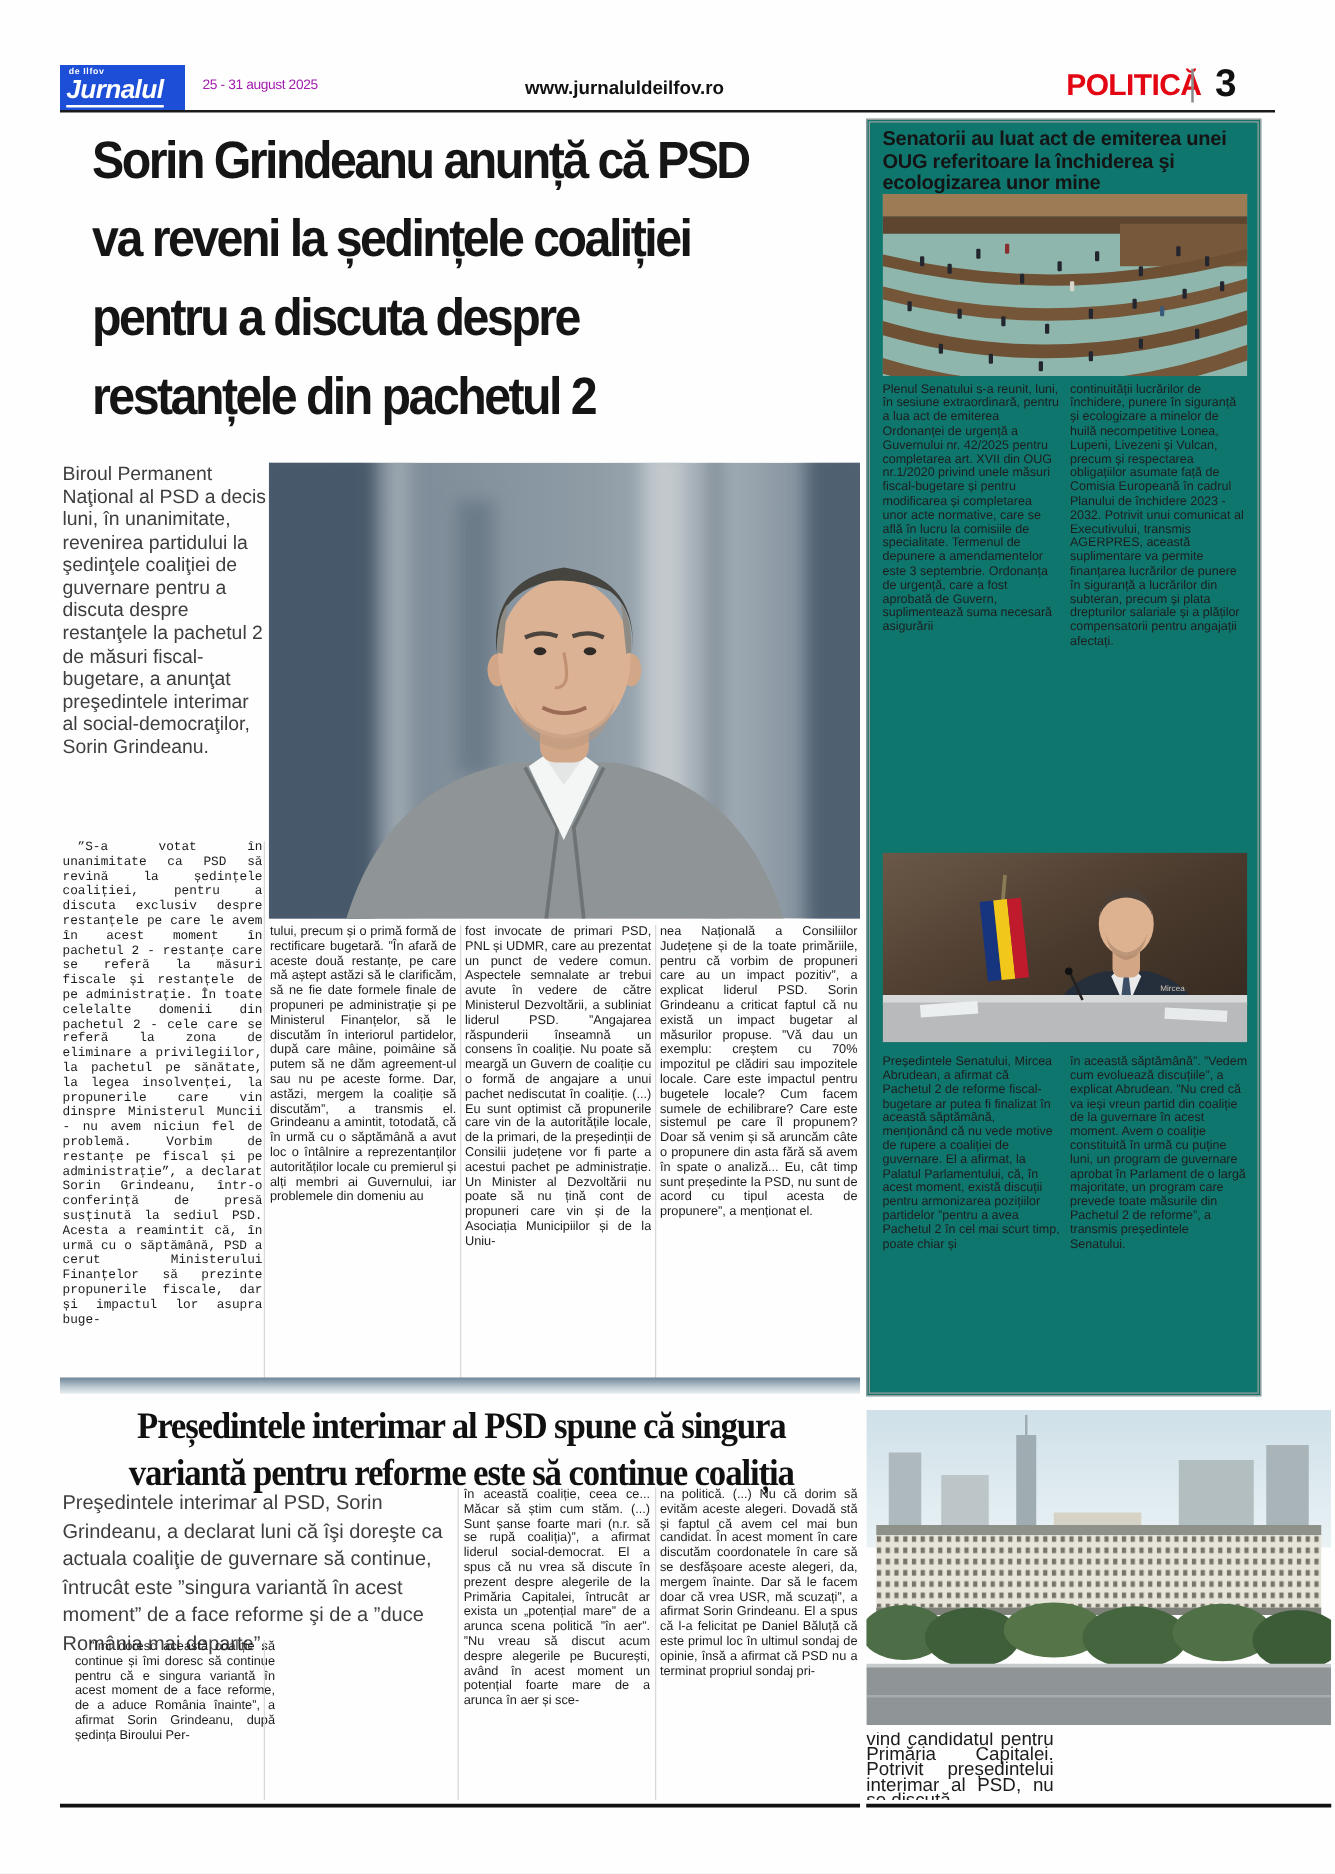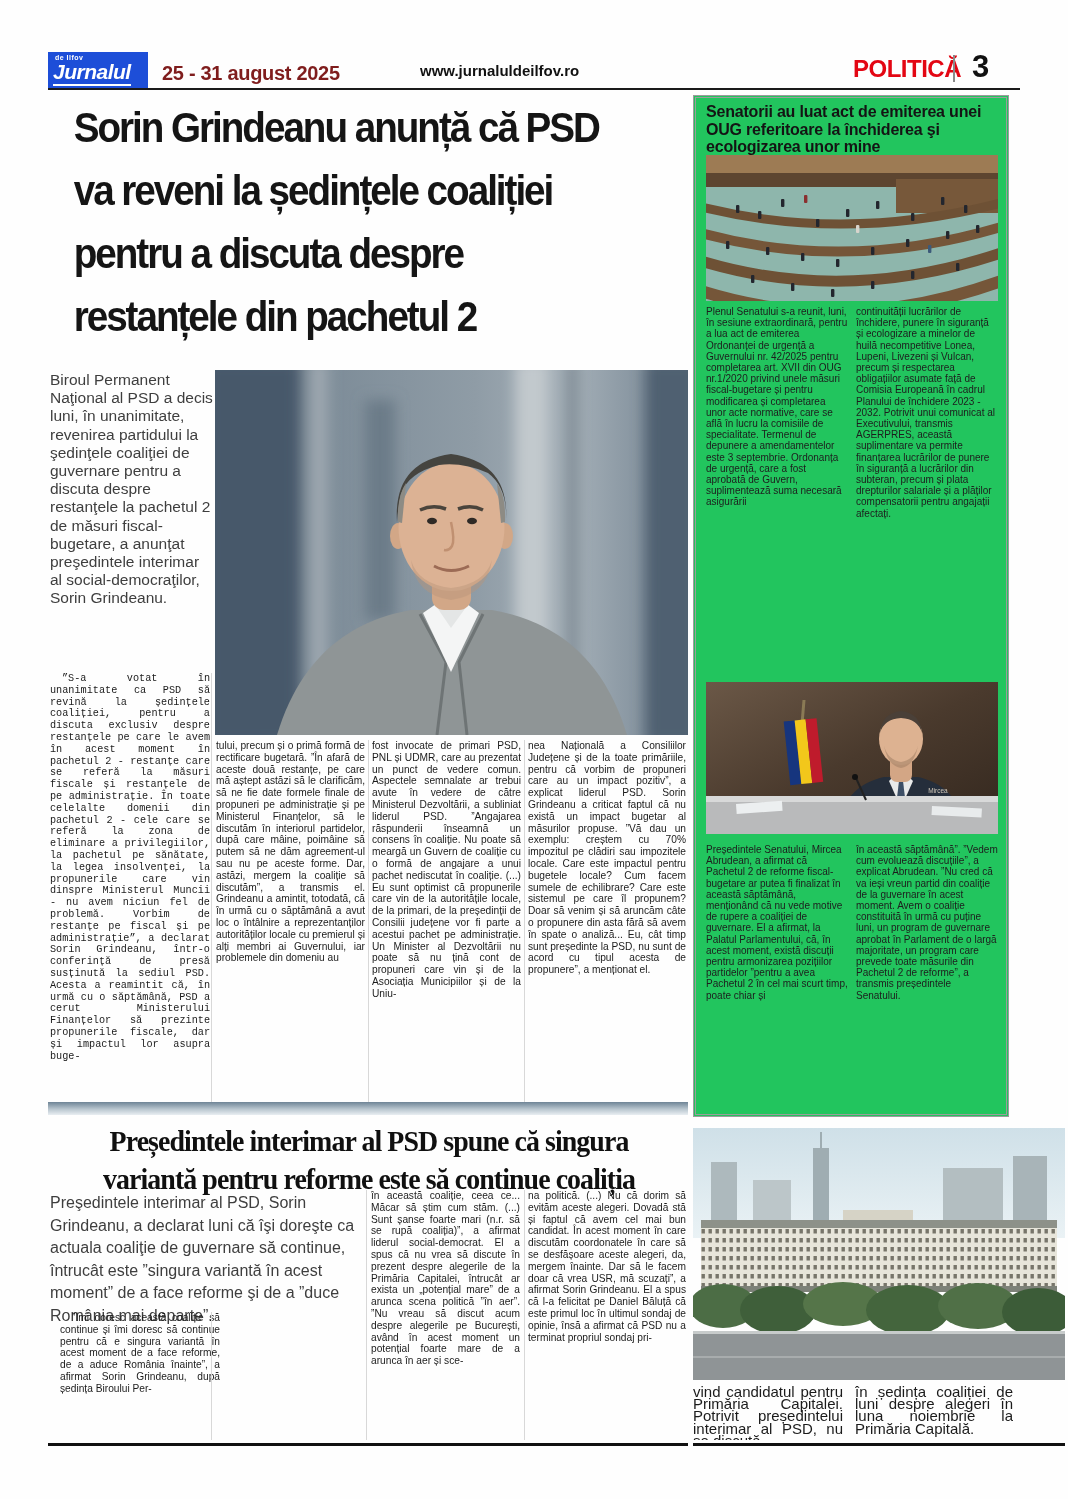--- a/index.html
+++ b/index.html
@@ -2,21 +2,21 @@
 <html><head>
 <meta charset="utf-8">
 <style>
   html,body{margin:0;padding:0;background:#e9e9e9;}
   .page{position:relative;width:1068px;height:1499px;background:#fefefe;font-family:"Liberation Sans",sans-serif;overflow:hidden;margin:0 auto;}
 
   
   .logo{position:absolute;left:48px;top:52px;width:100px;height:36px;background:#1d4ed8;color:#fff;}
   .logo-top{position:absolute;left:7px;top:2px;font-size:7px;letter-spacing:.5px;font-weight:700;}
   .logo-main{position:absolute;left:5px;top:8px;font-size:21px;font-weight:700;font-style:italic;letter-spacing:-.5px;border-bottom:2px solid #fff;}
-  .hdr-date{position:absolute;left:162px;top:62px;font-size:20px;font-weight:700;color:#7f1d1d;letter-spacing:-.3px;}
+  .hdr-date{position:absolute;left:162px;top:62px;font-size:11px;font-weight:400;color:#a21caf;letter-spacing:-.3px;}
   .hdr-url{position:absolute;left:420px;top:62px;font-size:15px;font-weight:700;color:#111;}
   .hdr-section{position:absolute;left:853px;top:55px;font-size:24px;font-weight:800;color:#e30613;letter-spacing:-.5px;}
   .hdr-bar{position:absolute;left:953px;top:55px;width:2px;height:27px;background:#8a8a8a;}
   .hdr-page{position:absolute;left:972px;top:49px;font-size:31px;font-weight:800;color:#111;}
   .hdr-rule{position:absolute;left:48px;top:88px;width:972px;height:2px;background:#1a1a1a;}
 
   
   .headline{position:absolute;left:48px;top:96px;width:642px;text-align:left;}
   .hl{font-size:42px;line-height:63px;font-weight:700;color:#151515;letter-spacing:-2.2px;white-space:nowrap;transform:scaleX(.92);}
 
@@ -30,21 +30,21 @@
   .photo{position:absolute;overflow:hidden;}
   .photo-grindeanu{left:215px;top:370px;width:473px;height:365px;}
   .divider{position:absolute;left:48px;top:1102px;width:640px;height:13px;background:linear-gradient(180deg,#6e8496,#b9c6cf 55%,#e9eef2);}
 
   .vrule{position:absolute;width:1px;background:#d8d8d8;}
   #vr1{left:211px;top:673px;height:430px}#vr2{left:368px;top:740px;height:363px}
   #vr3{left:524px;top:740px;height:363px}#vr4{left:366px;top:1190px;height:250px}
   #vr5{left:524px;top:1190px;height:250px}#vr6{left:211px;top:1312px;height:128px}
 
   
-  .sidebar{position:absolute;left:693px;top:95px;width:316px;height:1022px;border:3px double #9c9c9c;background:#22c55e;box-sizing:border-box;}
+  .sidebar{position:absolute;left:693px;top:95px;width:316px;height:1022px;border:3px double #9c9c9c;background:#0f766e;box-sizing:border-box;}
   .sb-h{position:absolute;left:10px;width:292px;font-size:16px;line-height:17.5px;font-weight:700;color:#141414;margin:0;letter-spacing:-.2px;}
   .sb-h1{top:5px}.sb-h2{top:524px}
   .photo-senate{left:10px;top:57px;width:292px;height:146px;}
   .photo-abrudean{left:10px;top:584px;width:292px;height:152px;}
   .sb-col{position:absolute;width:142px;font-size:10px;line-height:11.2px;color:#1d1d1d;overflow:hidden;}
   .sb-a1c1{left:10px;top:208px;height:312px}.sb-a1c2{left:160px;top:208px;height:312px}
   .sb-a2c1{left:10px;top:746px;height:264px}.sb-a2c2{left:160px;top:746px;height:264px}
 
   
   .b-headline{position:absolute;left:48px;top:1122px;width:642px;text-align:center;font-family:"Liberation Serif",serif;}
@@ -267,18 +267,17 @@
       <ellipse cx="150" cy="176" rx="40" ry="22" fill="#557549"></ellipse>
       <ellipse cx="215" cy="182" rx="42" ry="25" fill="#44653d"></ellipse>
       <ellipse cx="285" cy="178" rx="40" ry="23" fill="#507047"></ellipse>
       <ellipse cx="345" cy="184" rx="36" ry="24" fill="#3c5c38"></ellipse>
       <rect y="203" width="372" height="4" fill="#c7cbcb"></rect>
       <rect y="206" width="372" height="46" fill="#8f9496"></rect>
       <rect x="0" y="228" width="372" height="2" fill="#b9bdbd" opacity=".6"></rect>
     </svg>
   </div>
   <div class="cap cap-1">vind candidatul pentru Primăria Capitalei. Potrivit președintelui interimar al PSD, nu se discută</div>
-  <div class="cap cap-2">în ședința coaliției de luni despre alegeri în luna noiembrie la Primăria Capitală.</div>
 
   <div class="b-rule b-rule-left"></div>
   <div class="b-rule b-rule-right"></div>
 
 </div>
 
 </body></html>

